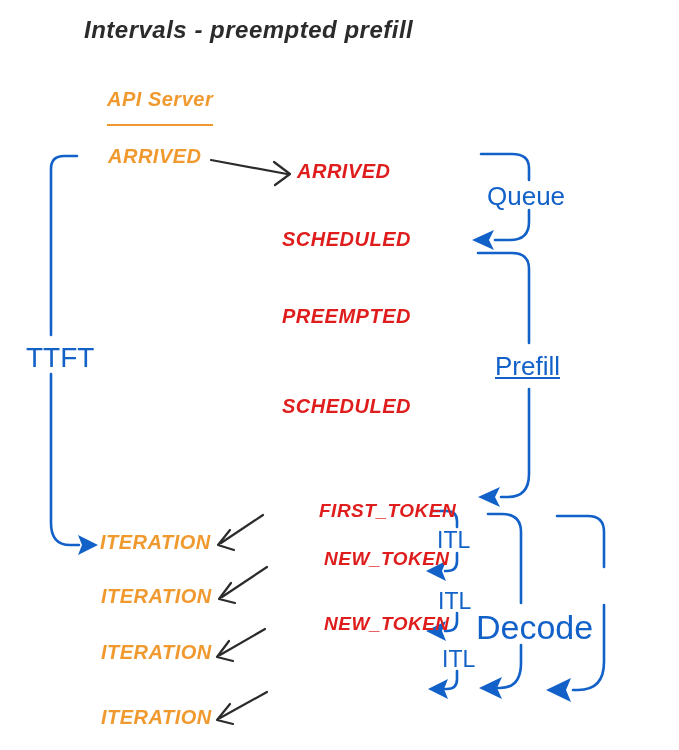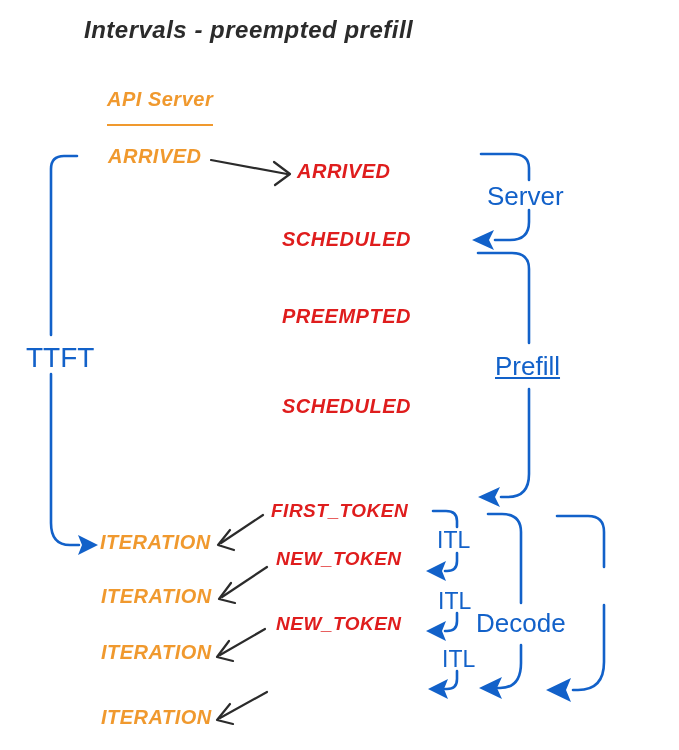--- a/index.html
+++ b/index.html
@@ -23,21 +23,21 @@
     font-family: "Liberation Sans", sans-serif;
     font-style: italic;
     font-weight: bold;
     letter-spacing: 0.5px;
   }
   .title { color: var(--ink); font-size: 24px; }
   .orange { color: var(--orange); }
   .red { color: var(--red); }
   .col-header { font-size: 20px; border-bottom: 2px solid currentColor; padding-bottom: 13px; }
   .event { font-size: 20px; }
-  .token { font-size: 19px; }
+  .token { font-size: 19px; margin-left: 48px; }
   .blue-label {
     font-family: "Liberation Sans", sans-serif;
     color: var(--blue);
     font-weight: 400;
   }
   svg.connectors { position: absolute; left: 0; top: 0; }
   .bluestroke { stroke: var(--blue); stroke-width: 2.6; fill: none; stroke-linecap: round; }
   .bluefill { fill: var(--blue); stroke: none; }
   .blackstroke { stroke: var(--ink); stroke-width: 2.2; fill: none; stroke-linecap: round; stroke-linejoin: round; }
 </style>
@@ -126,20 +126,20 @@
 
   <div class="abs hand red event" style="left:297px; top:160px;">ARRIVED</div>
   <div class="abs hand red event" style="left:282px; top:228px;">SCHEDULED</div>
   <div class="abs hand red event" style="left:282px; top:305px;">PREEMPTED</div>
   <div class="abs hand red event" style="left:282px; top:395px;">SCHEDULED</div>
   <div class="abs hand red token" style="left:271px; top:500px;">FIRST_TOKEN</div>
   <div class="abs hand red token" style="left:276px; top:548px;">NEW_TOKEN</div>
   <div class="abs hand red token" style="left:276px; top:613px;">NEW_TOKEN</div>
 
   <div class="abs blue-label" style="left:26px; top:342px; font-size:28px;">TTFT</div>
-  <div class="abs blue-label" style="left:487px; top:181px; font-size:26px;">Server</div>
+  <div class="abs blue-label" style="left:487px; top:181px; font-size:26px;">Queue</div>
   <div class="abs blue-label" style="left:495px; top:351px; font-size:26px;text-decoration:underline;">Prefill</div>
   <div class="abs blue-label" style="left:437px; top:527px; font-size:23px;">ITL</div>
   <div class="abs blue-label" style="left:438px; top:588px; font-size:23px;">ITL</div>
   <div class="abs blue-label" style="left:442px; top:646px; font-size:23px;">ITL</div>
-  <div class="abs blue-label" style="left:476px; top:608px; font-size:26px;">Decode</div>
+  <div class="abs blue-label" style="left:476px; top:608px; font-size:34px;">Decode</div>
 
 </div>
 
 </body></html>

